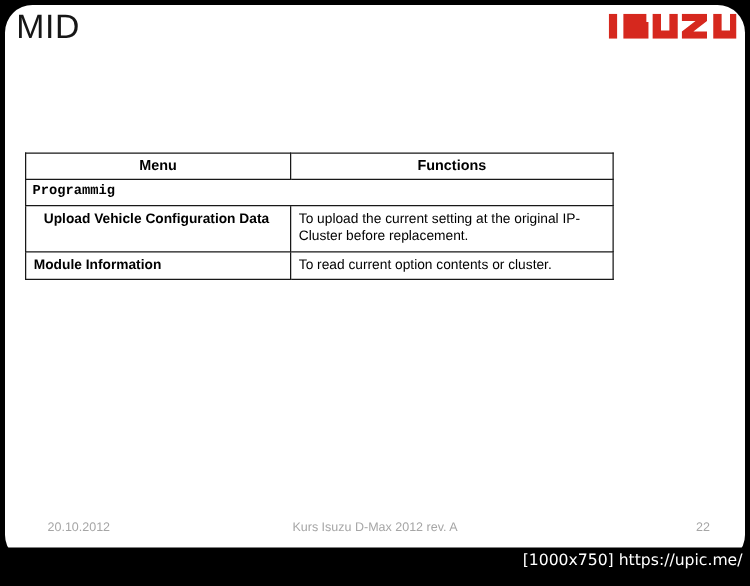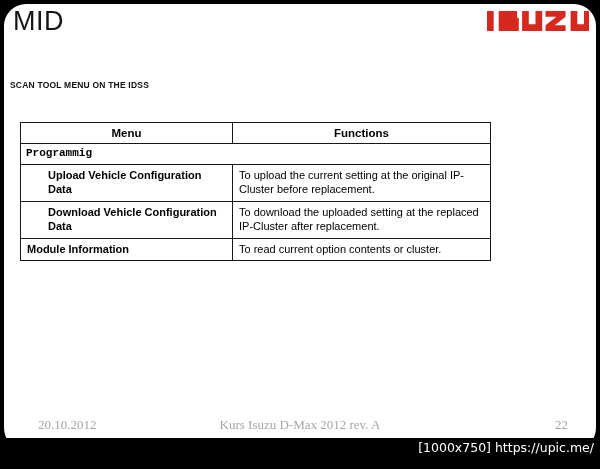--- a/index.html
+++ b/index.html
@@ -55,33 +55,32 @@
     padding: 4px 4px;
   }
   .menu-table td {
     border: 1px solid #181818;
     font-size: 11px;
     vertical-align: top;
     padding: 3px 6px 4px 6px;
     line-height: 1.32;
   }
   .menu-table td.menu-cell { font-weight: bold; }
-  .menu-table td.indent { padding-left: 27px; }
+  .menu-table td.indent { padding-left: 14px; }
   .menu-table tr.group-row td {
     font-weight: bold;
     padding: 2px 5px 3px 5px;
     font-family: Liberation Mono, monospace;
   }
   .footer {
     position: absolute;
     left: 0; top: 413px;
     width: 100%;
-    font-size: 13px;
+    font-size: 10px;
     color: #a6a6a6;
-    font-family: Liberation Serif, serif;
   }
   .footer-date { position: absolute; left: 34px; top: 0; }
   .footer-course { display: block; width: 100%; text-align: center; }
   .footer-page { position: absolute; right: 28px; top: 0; }
   .watermark-bar {
     position: absolute;
     left: 0; bottom: 0;
     width: 600px; height: 31px;
     background: #000;
     color: #fff;
@@ -102,21 +101,20 @@
   <svg class="logo" viewBox="0 0 122 24" preserveAspectRatio="none" aria-hidden="true">
     <g fill="#d6281e" stroke="#d6281e">
       <rect x="0" y="0" width="8" height="24" stroke="none"></rect>
       <path d="M36,4 L18,4 L18,12 L34,12 L34,20 L14,20" fill="none" stroke-width="8"></path>
       <path d="M46,0 L46,20 L62,20 L62,0" fill="none" stroke-width="8"></path>
       <path d="M70,0 L94,0 L94,7 L81,17 L94,17 L94,24 L70,24 L70,17 L83,7 L70,7 Z" stroke="none"></path>
       <path d="M104,0 L104,20 L120,20 L120,0" fill="none" stroke-width="8"></path>
     </g>
   </svg>
 
-  <div class="section-heading">SCAN TOOL MENU ON THE IDSS</div>
 
   <table class="menu-table">
     <colgroup>
       <col style="width:212px">
       <col style="width:258px">
     </colgroup>
     <thead>
       <tr>
         <th>Menu</th>
         <th>Functions</th>
@@ -124,24 +122,20 @@
     </thead>
     <tbody>
       <tr class="group-row">
         <td colspan="2">Programmig</td>
       </tr>
       <tr>
         <td class="menu-cell indent">Upload Vehicle Configuration Data</td>
         <td>To upload the current setting at the original IP-Cluster before replacement.</td>
       </tr>
       <tr>
-        <td class="menu-cell indent">Download Vehicle Configuration Data</td>
-        <td>To download the uploaded setting at the replaced IP-Cluster after replacement.</td>
-      </tr>
-      <tr>
         <td class="menu-cell">Module Information</td>
         <td>To read current option contents or cluster.</td>
       </tr>
     </tbody>
   </table>
 
   <div class="footer">
     <span class="footer-date">20.10.2012</span>
     <span class="footer-course">Kurs Isuzu D-Max 2012 rev. A</span>
     <span class="footer-page">22</span>

